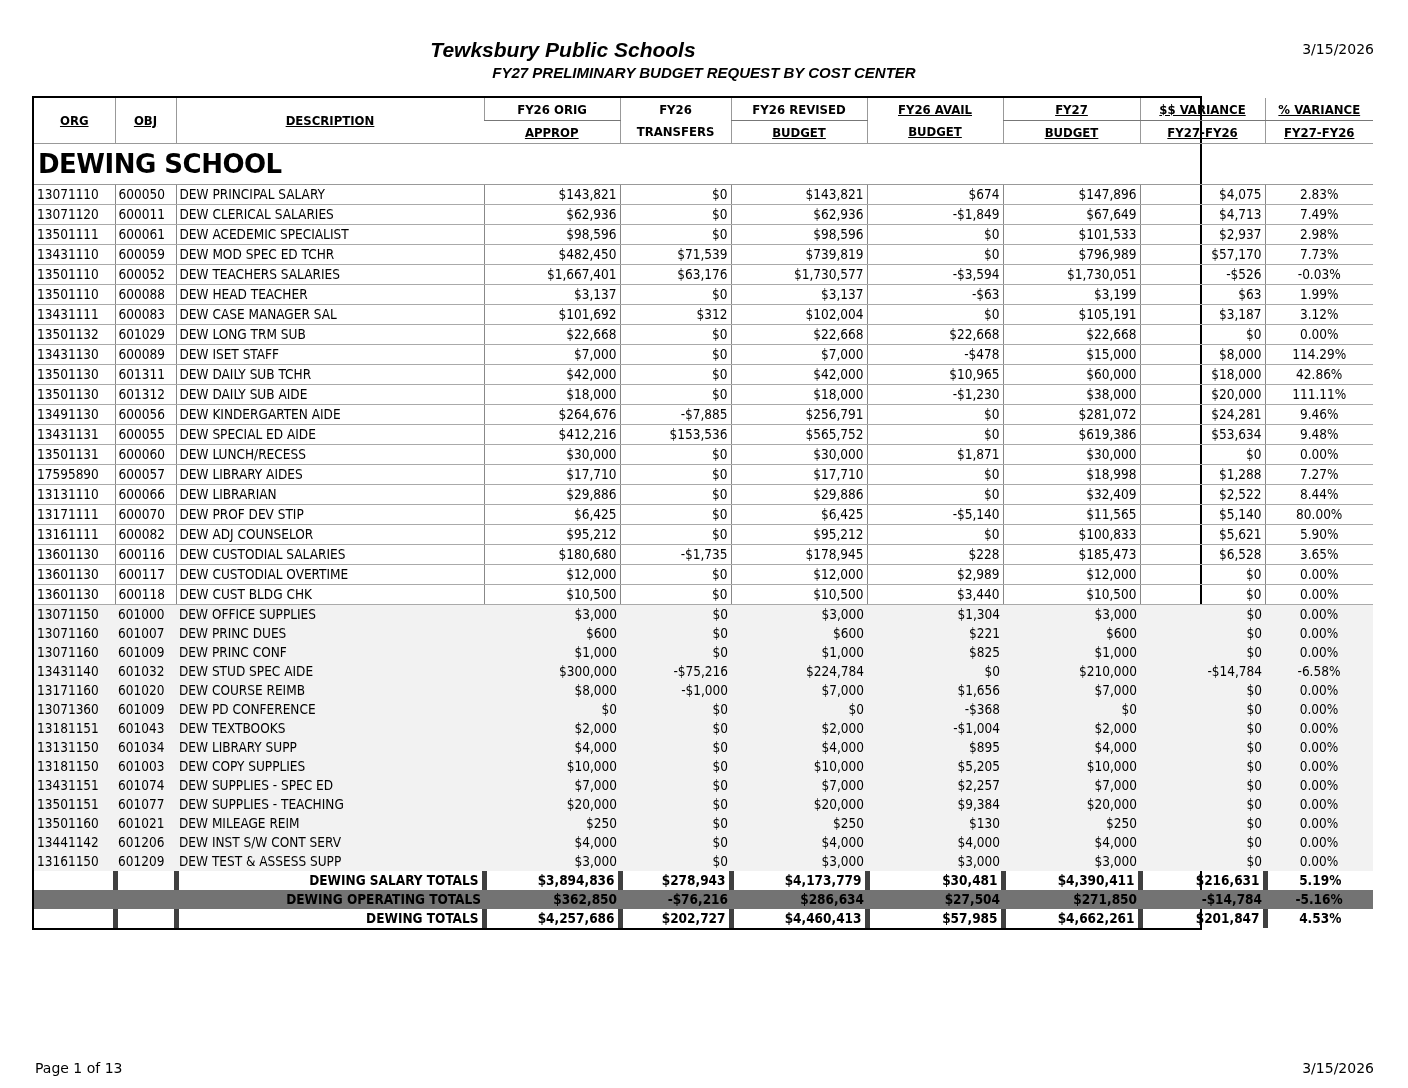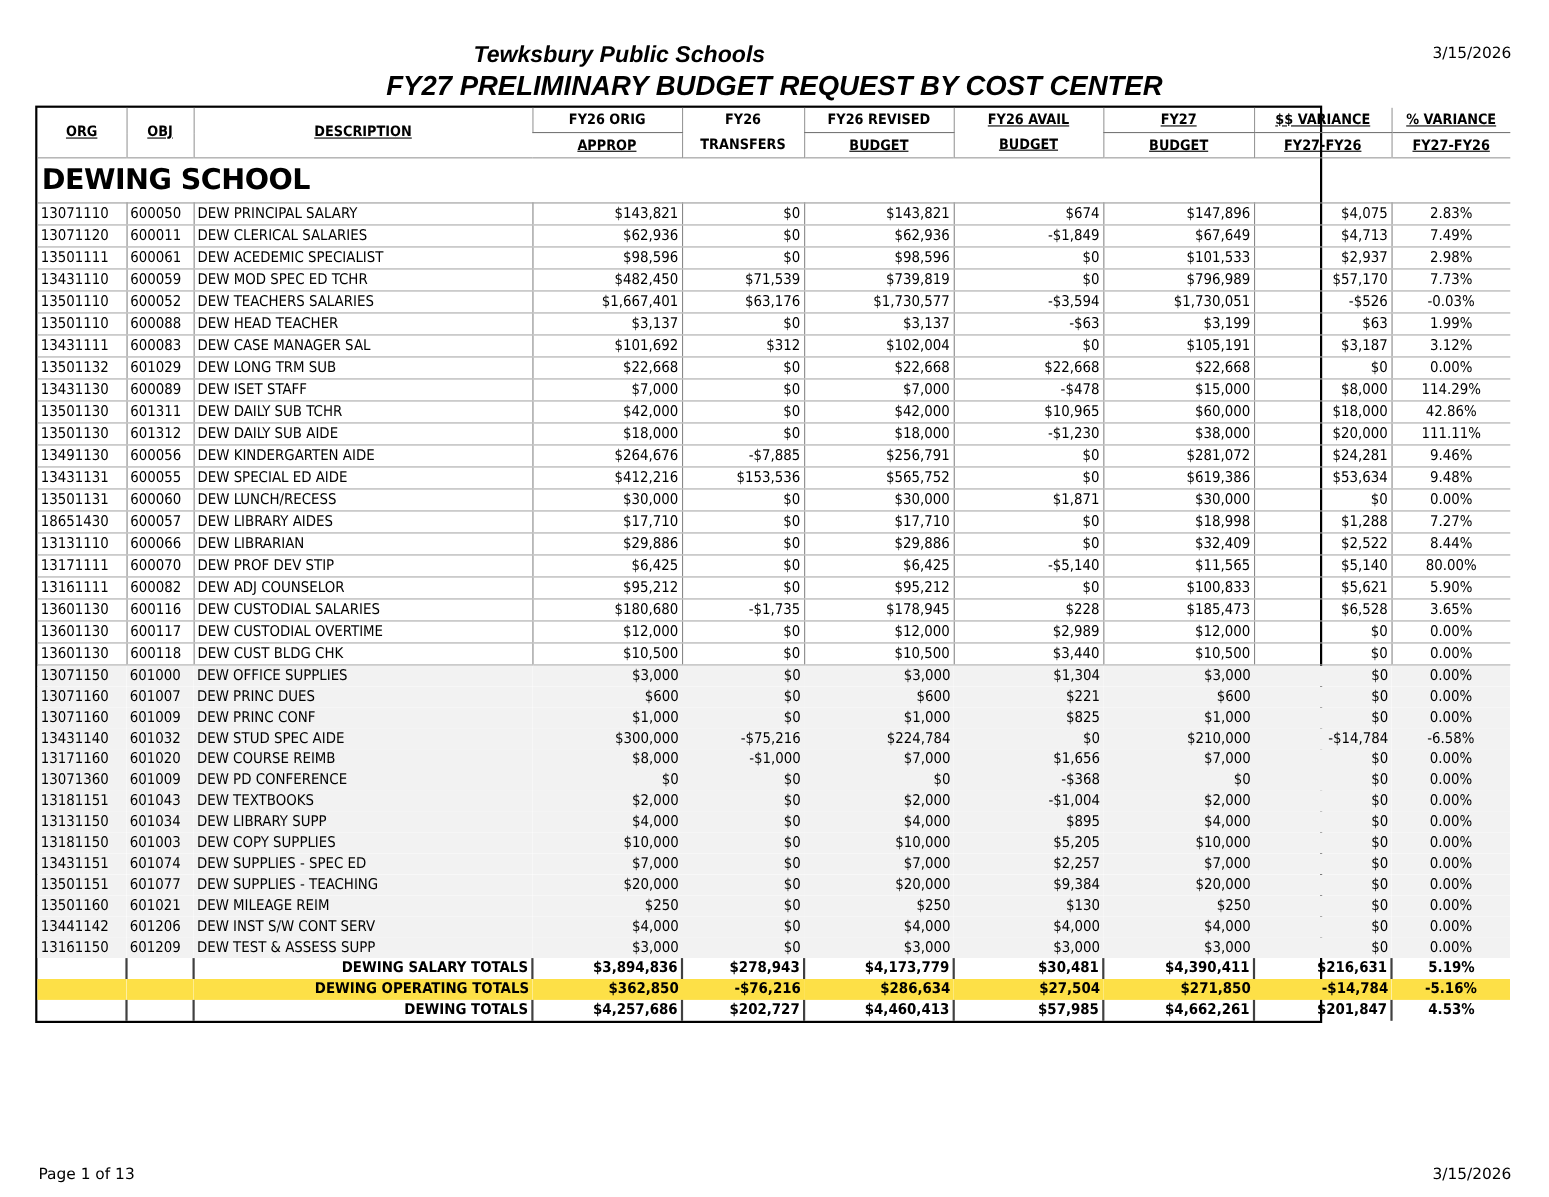--- a/index.html
+++ b/index.html
@@ -1,38 +1,38 @@
 <!DOCTYPE html>
 <html><head>
 <meta charset="utf-8">
 <style>
   html, body { margin: 0; padding: 0; background: #ffffff; }
   body { width: 1408px; height: 1088px; position: relative; font-family: "Liberation Sans", sans-serif; color: #000; overflow: hidden; }
   .title1 { position: absolute; left: 0; width: 1126px; top: 38px; text-align: center; font-style: italic; font-weight: bold; font-size: 21px; }
-  .title2 { position: absolute; left: 0; width: 1408px; top: 64px; text-align: center; font-style: italic; font-weight: bold; font-size: 25px; }
+  .title2 { position: absolute; left: 0; width: 1408px; top: 64px; text-align: center; font-style: italic; font-weight: bold; font-size: 15px; }
   .hdr-date { position: absolute; right: 34px; top: 41px; font-size: 15px; font-family: "DejaVu Sans", sans-serif; font-size: 14px; }
   .report { position: absolute; left: 32px; top: 96px; width: 1170px; border: 2px solid #000; box-sizing: border-box; }
   table { border-collapse: collapse; width: 100%; table-layout: fixed; font-family: "DejaVu Sans Condensed", "DejaVu Sans", sans-serif; }
   col.c-org { width: 81px; } col.c-obj { width: 61px; } col.c-desc { width: 308px; }
   col.c-a { width: 136px; } col.c-b { width: 111px; } col.c-c { width: 136px; } col.c-d { width: 136px; } col.c-e { width: 137px; } col.c-f { width: 125px; } col.c-g { width: 108px; }
   th { font-size: 13px; font-weight: bold; padding: 0; height: 22px; border-left: 1px solid #999; text-align: center; }
   th:first-child { border-left: none; }
   th u { text-decoration: underline; }
   .hrow1 th.split { border-bottom: 1px solid #777; }
   .hrow2 th { height: 22px; }
   .school td { font-size: 26px; font-weight: bold; height: 40px; padding: 0 4px; border-top: 1px solid #999; border-bottom: 1px solid #999; font-family: "DejaVu Sans", sans-serif; letter-spacing: -0.5px; }
   td { font-size: 13.5px; height: 19px; padding: 0 3px; white-space: nowrap; overflow: hidden; line-height: 19px; }
   tr.sal td { border-bottom: 1px solid #aaa; border-left: 1px solid #888; }
   tr.sal td:first-child { border-left: none; }
   tr.ops td { background: #f2f2f2; }
   td.num { text-align: right; }
   td.pct { text-align: center; margin-left: 24px; }
-  tr.tot td { font-weight: bold; border-left: 2px solid #404040; }
+  tr.tot td { font-weight: bold; border-left: 5px solid #404040; }
   tr.tot td:first-child { border-left: none; }
-  tr.tot.gray td { background: #fde047; border-left: none; }
+  tr.tot.gray td { background: #737373; border-left: none; }
   tr.tot td.lbl { text-align: right; }
   .footer-left { position: absolute; left: 35px; top: 1060px; font-size: 14px; font-family: "DejaVu Sans", sans-serif; }
   .footer-right { position: absolute; right: 34px; top: 1060px; font-size: 14px; font-family: "DejaVu Sans", sans-serif; }
 </style>
 </head>
 <body>
 
 <div class="title1">Tewksbury Public Schools</div>
 <div class="title2">FY27 PRELIMINARY BUDGET REQUEST BY COST CENTER</div>
 <div class="hdr-date">3/15/2026</div>
@@ -240,21 +240,21 @@
           <td class="">DEW LUNCH/RECESS</td>
           <td class="num">$30,000</td>
           <td class="num">$0</td>
           <td class="num">$30,000</td>
           <td class="num">$1,871</td>
           <td class="num">$30,000</td>
           <td class="num">$0</td>
           <td class="pct">0.00%</td>
         </tr>
         <tr class="sal">
-          <td class="">18651430</td>
+          <td class="">17595890</td>
           <td class="">600057</td>
           <td class="">DEW LIBRARY AIDES</td>
           <td class="num">$17,710</td>
           <td class="num">$0</td>
           <td class="num">$17,710</td>
           <td class="num">$0</td>
           <td class="num">$18,998</td>
           <td class="num">$1,288</td>
           <td class="pct">7.27%</td>
         </tr>

